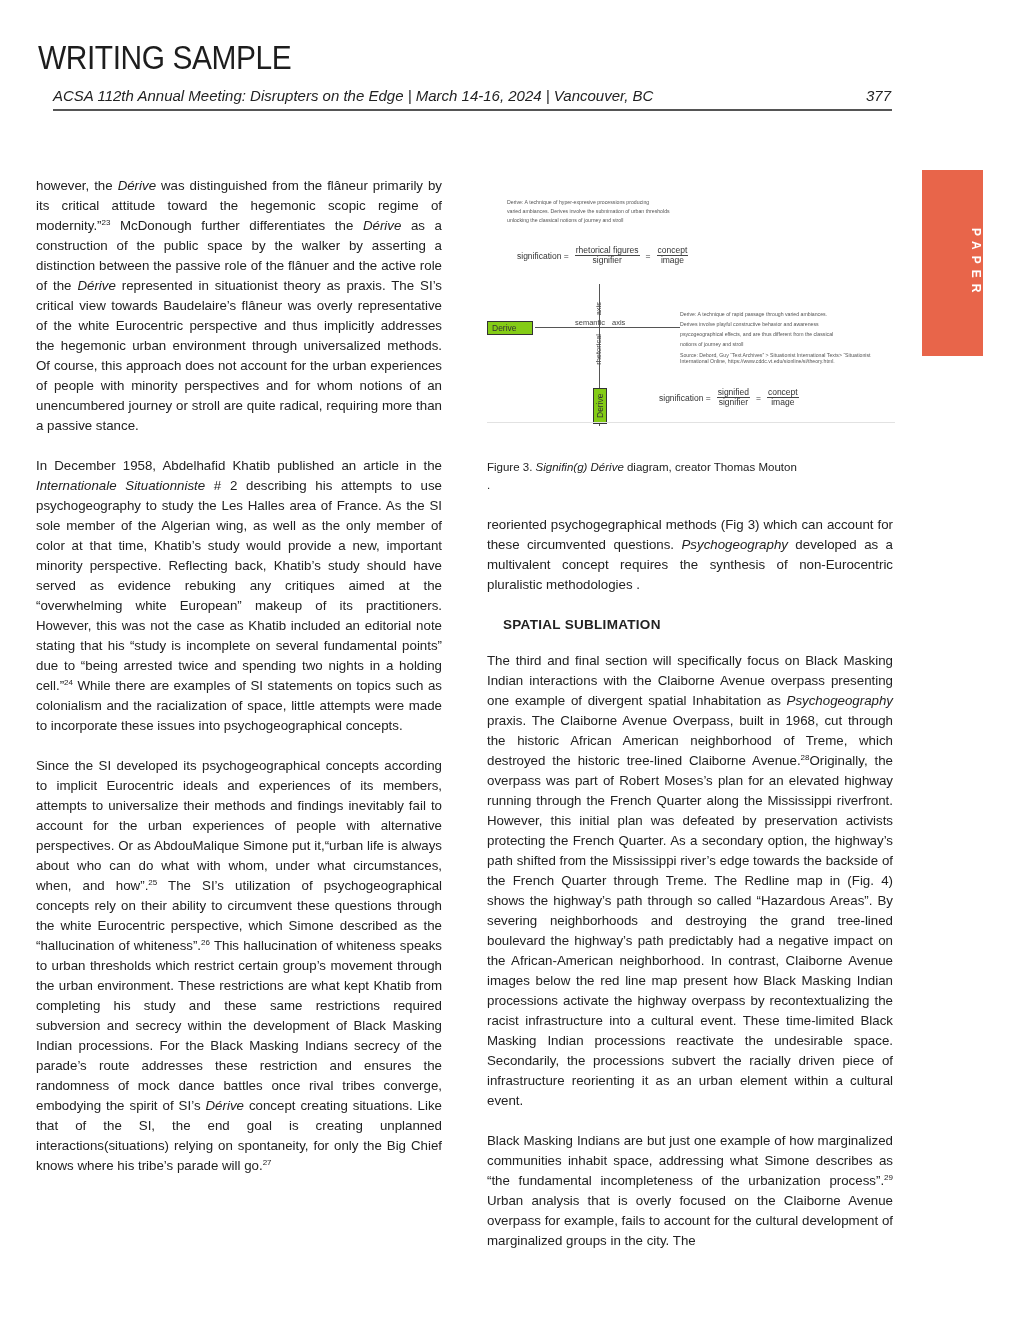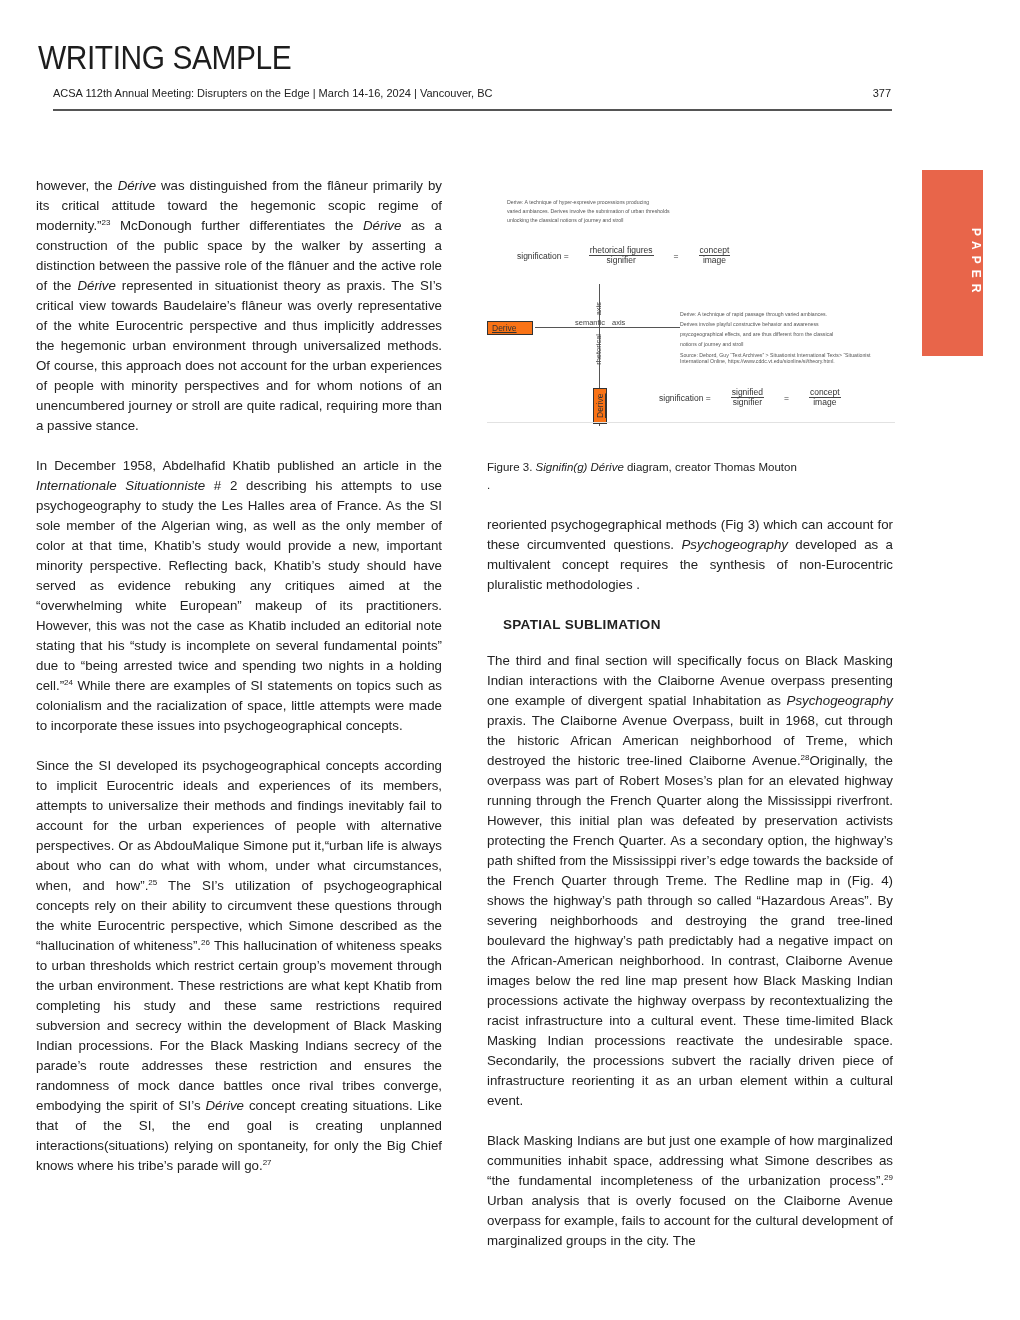--- a/index.html
+++ b/index.html
@@ -1,36 +1,36 @@
 <!DOCTYPE html>
 <html><head>
 <meta charset="utf-8">
 <style>
   html, body { margin:0; padding:0; background:#ffffff; }
   body { width:1020px; height:1320px; position:relative; overflow:hidden; color:#222; font-family:"Liberation Sans", sans-serif; }
   .title { position:absolute; left:38px; top:38px; font-family:"Liberation Sans", sans-serif; font-size:34px; letter-spacing:-0.5px; color:#1d1d1d; transform:scaleX(0.88); transform-origin:left top; }
-  .running-head { position:absolute; left:53px; top:87px; width:838px; font-size:11px; color:#222; }
+  .running-head { position:absolute; left:53px; top:87px; width:838px; font-size:15px; color:#222;font-style:italic; }
   .running-head .page-num { position:absolute; right:0; top:0;text-align:right; }
   .rule { position:absolute; left:53px; top:109px; width:839px; height:2px; background:#555; }
   .tab { position:absolute; left:922px; top:170px; width:61px; height:186px; background:#e8654a; }
   .tab span { position:absolute; left:0; top:58px; width:61px; text-align:center; color:#fff; font-weight:bold; font-size:12px; writing-mode:vertical-rl; letter-spacing:6px; }
   .col { position:absolute; font-family:"Liberation Sans", sans-serif; font-size:13.3px; line-height:20px; color:#222; text-align:justify; }
   .col p { margin:0 0 20px 0; }
   .col-left { left:36px; top:176px; width:406px; }
   .col-right { left:487px; top:515px; width:406px; }
   sup { font-size:8px; line-height:0; vertical-align:super; }
   .heading { font-weight:bold; font-size:13.5px; letter-spacing:0.3px; margin:16px; }
   .caption { position:absolute; left:487px; top:458px; font-size:11.5px; color:#222; line-height:18px; width:406px; }
   .fig { position:absolute; left:487px; top:190px; width:408px; height:235px; }
   .fig .border-line { position:absolute; left:0; top:232px; width:408px; height:1px; background:#e2e2e2; }
   .dtext { position:absolute; font-size:5.2px; color:#555; line-height:9px; white-space:nowrap; }
-  .eq { position:absolute; font-size:8.5px; color:#333; display:flex; align-items:center; gap:20px; white-space:nowrap; }
+  .eq { position:absolute; font-size:8.5px; color:#333; display:flex; align-items:center; gap:6px; white-space:nowrap; }
   .frac { display:inline-flex; flex-direction:column; align-items:center; line-height:9px; }
   .frac .num { border-bottom:1px solid #444; padding:0 1px; }
-  .box { position:absolute; border:1px solid #333; font-size:8.5px; color:#333; background:#f97316;text-decoration:underline; }
+  .box { position:absolute; border:1px solid #333; font-size:8.5px; color:#333; background:#84cc16; }
   .hline { position:absolute; height:1px; background:#555; }
   .vline { position:absolute; width:1px; background:#555; }
   .axlbl { position:absolute; font-size:7.5px; color:#444; white-space:nowrap; }
   .vert { writing-mode:vertical-rl; transform:rotate(180deg); }
 </style>
 </head>
 <body>
 
 <div class="title">WRITING SAMPLE</div>
 <div class="running-head">

